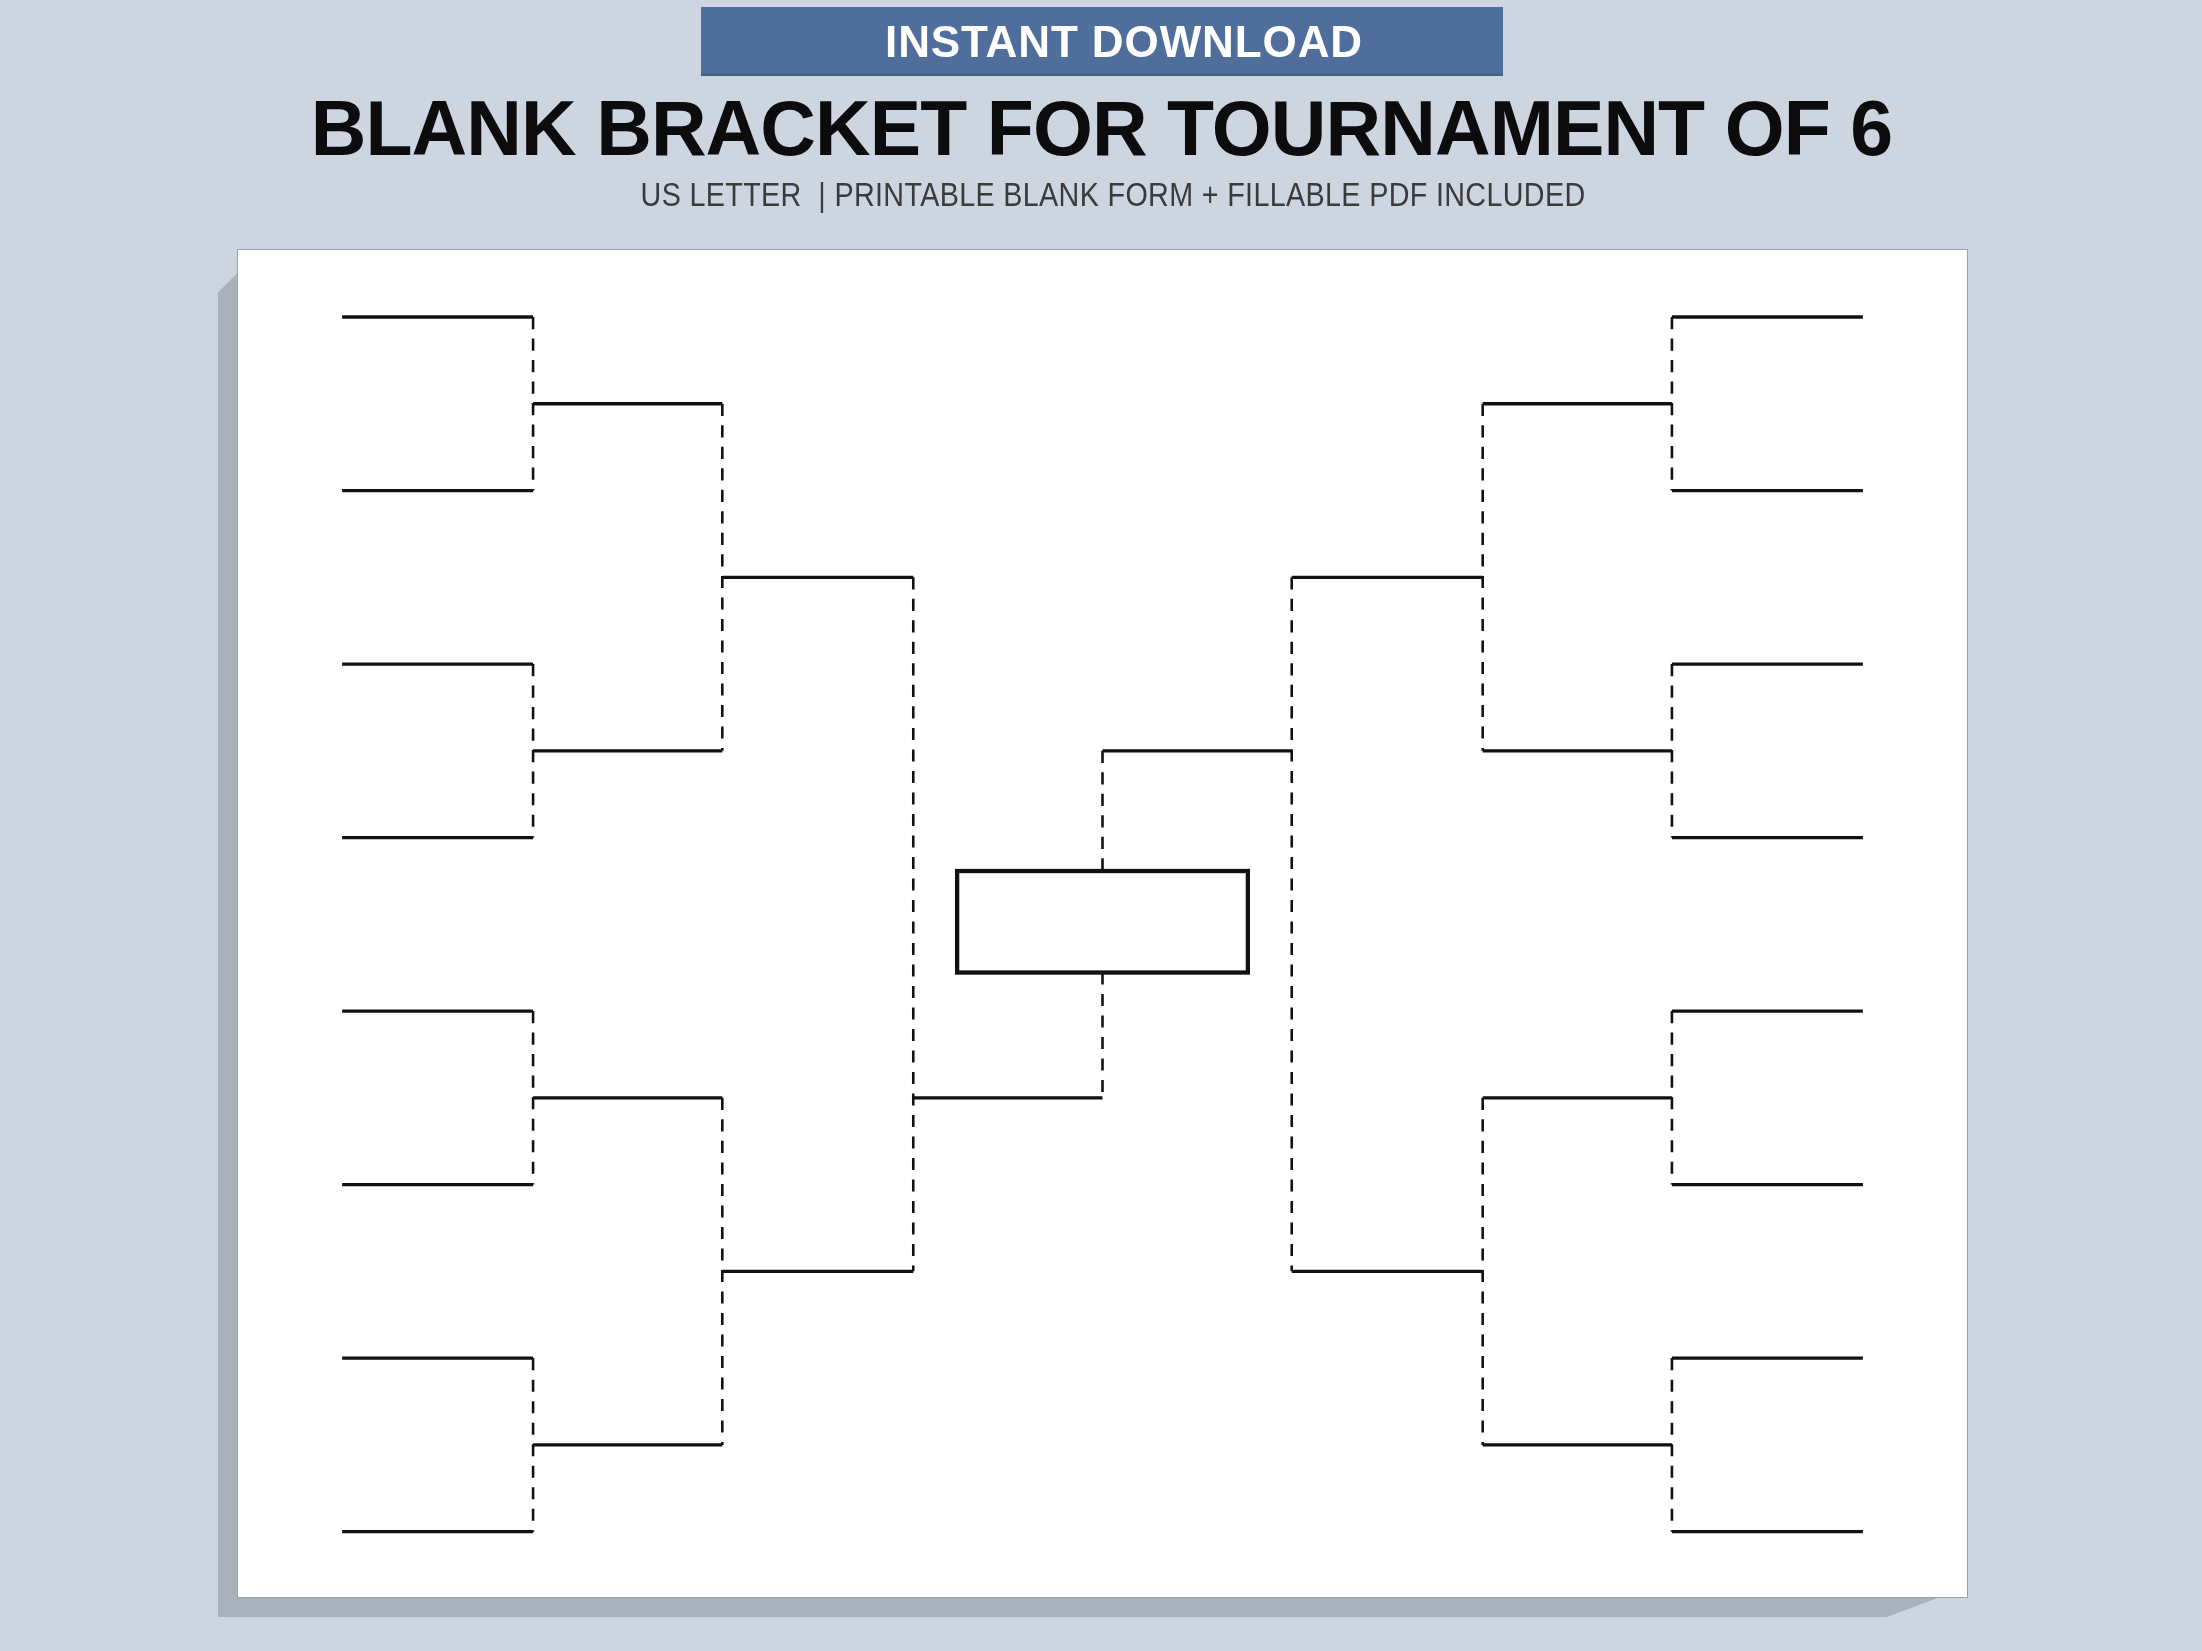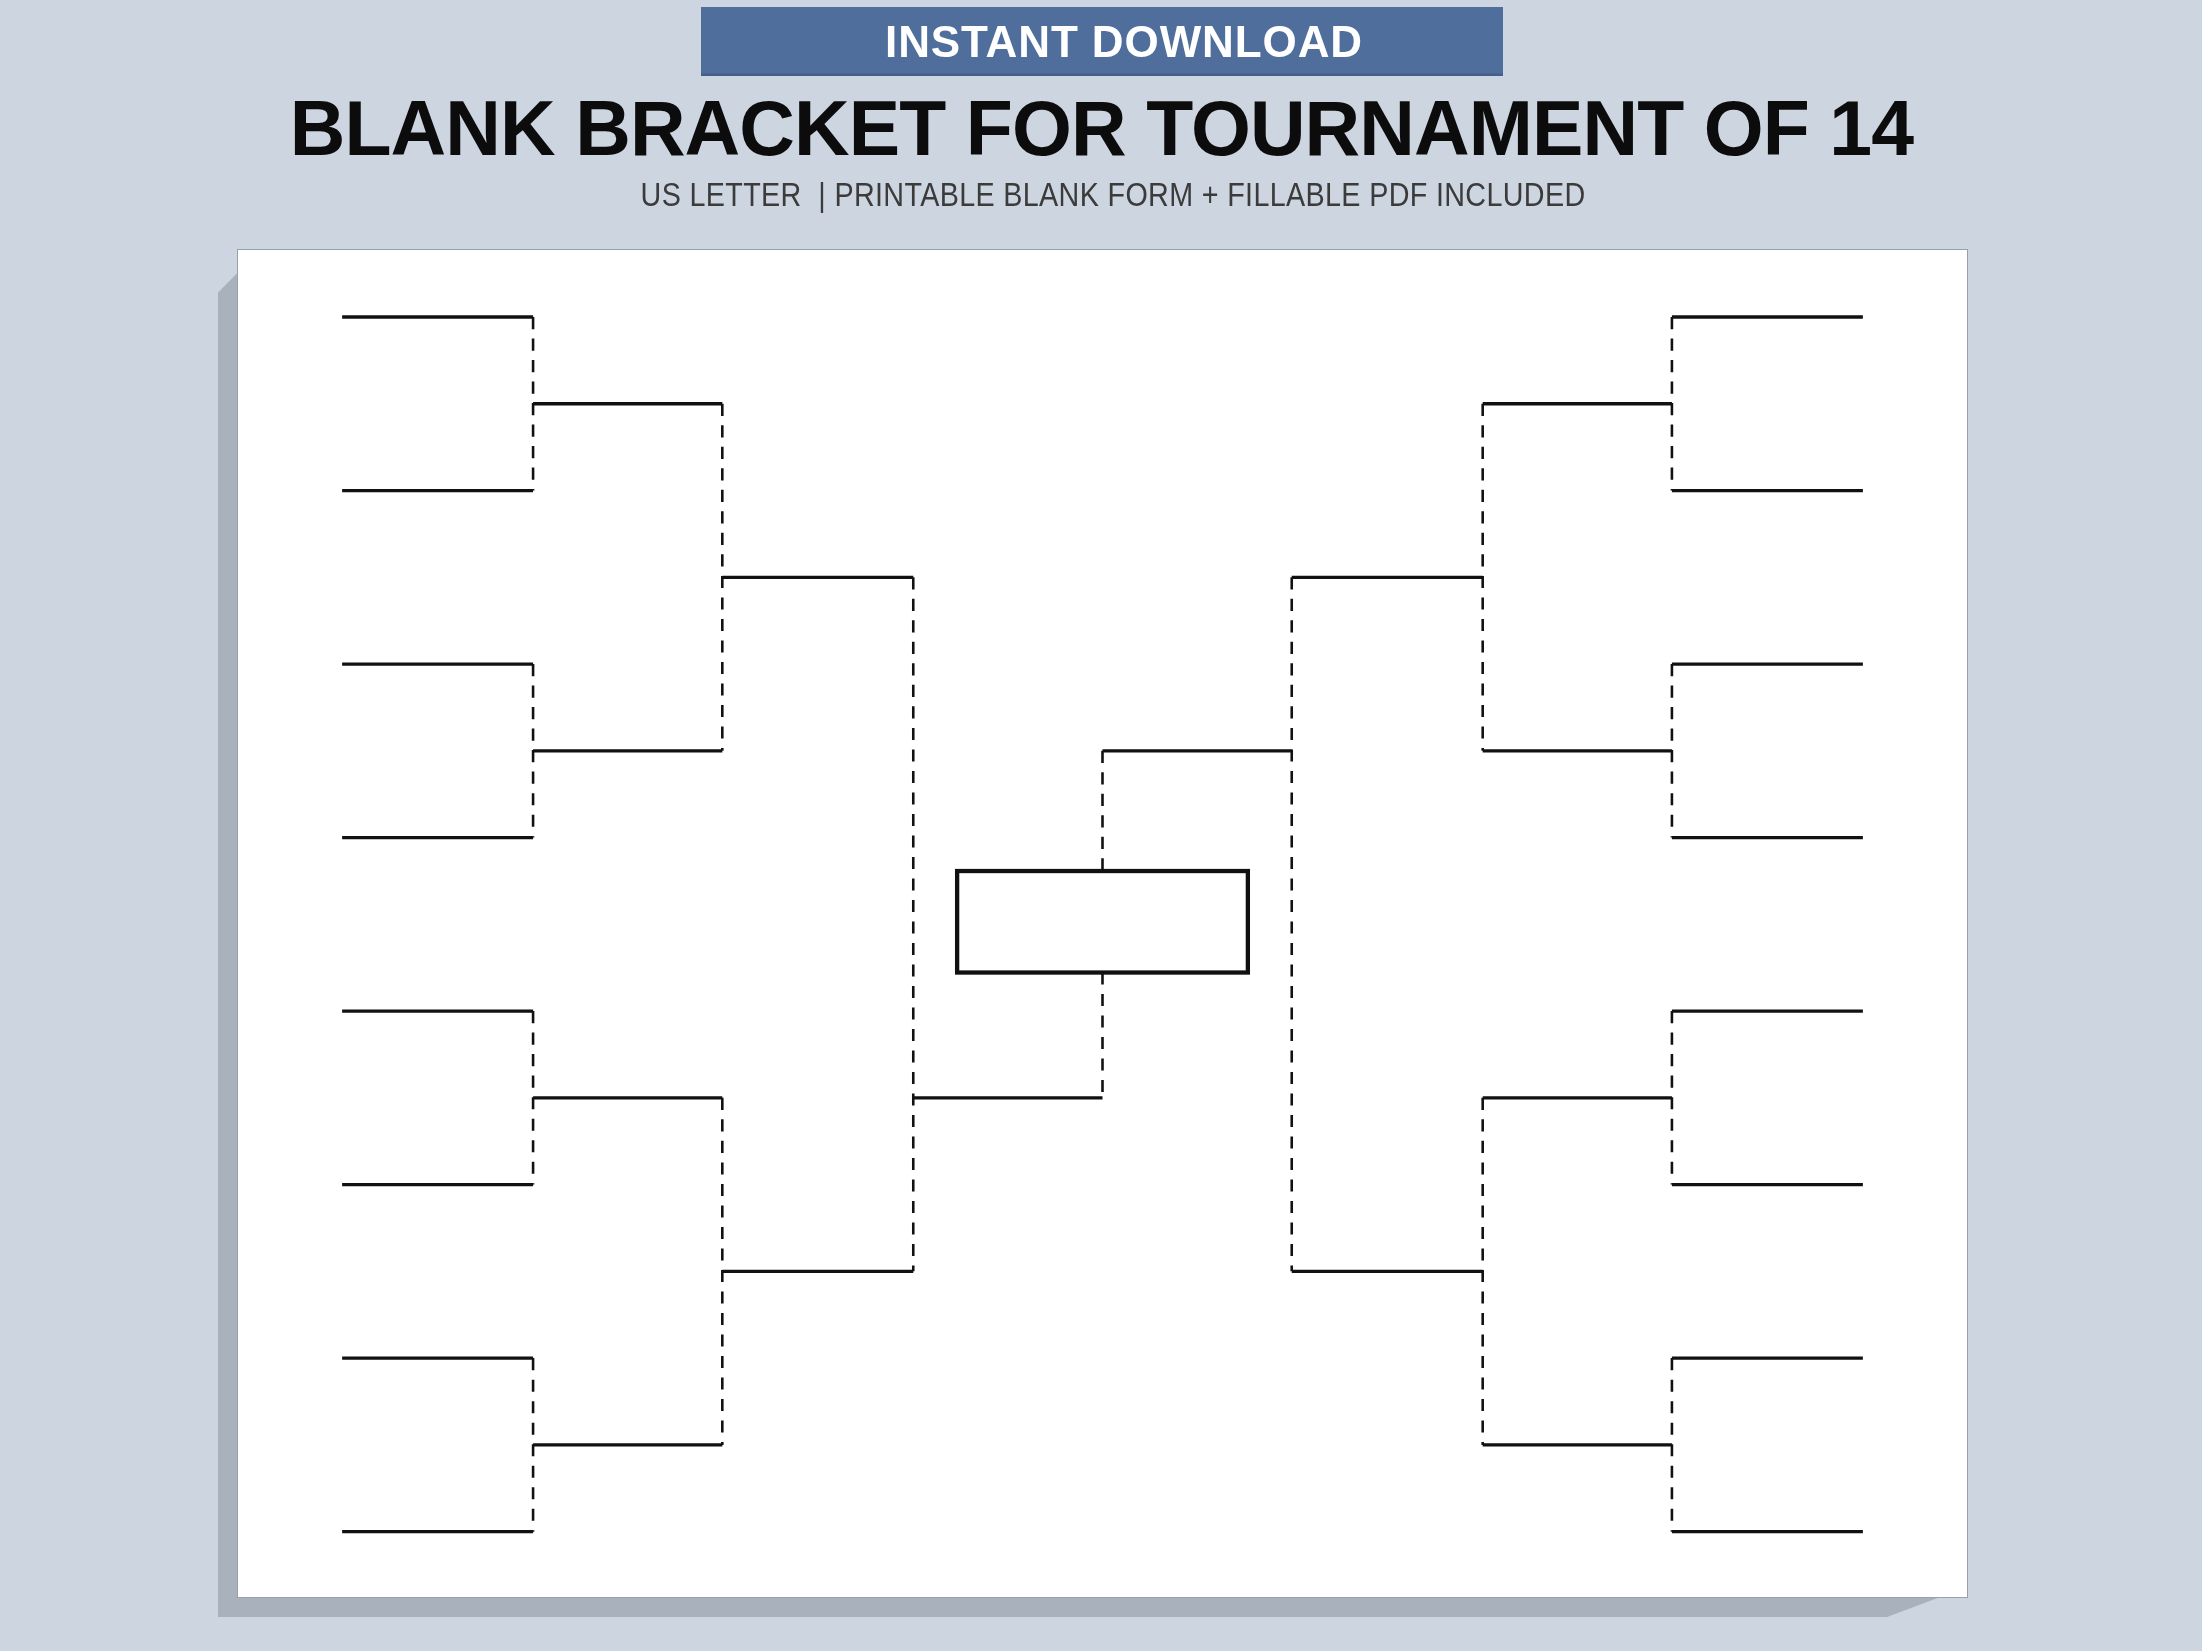--- a/index.html
+++ b/index.html
@@ -103,21 +103,21 @@
     height: 100%;
   }
 </style>
 </head>
 <body>
 
 <div class="banner">
   <span class="banner-label">INSTANT DOWNLOAD</span>
 </div>
 
-<h1 class="main-title">BLANK BRACKET FOR TOURNAMENT OF 14</h1>
+<h1 class="main-title">BLANK BRACKET FOR TOURNAMENT OF 6</h1>
 
 <div class="subtitle">
   <span class="subtitle-text">US LETTER  | PRINTABLE BLANK FORM + FILLABLE PDF INCLUDED</span>
 </div>
 
 <div class="page-shadow"></div>
 
 <div class="page">
   <svg class="bracket-svg" id="bracket" viewBox="0 0 2010 1566" xmlns="http://www.w3.org/2000/svg">
       <g>

